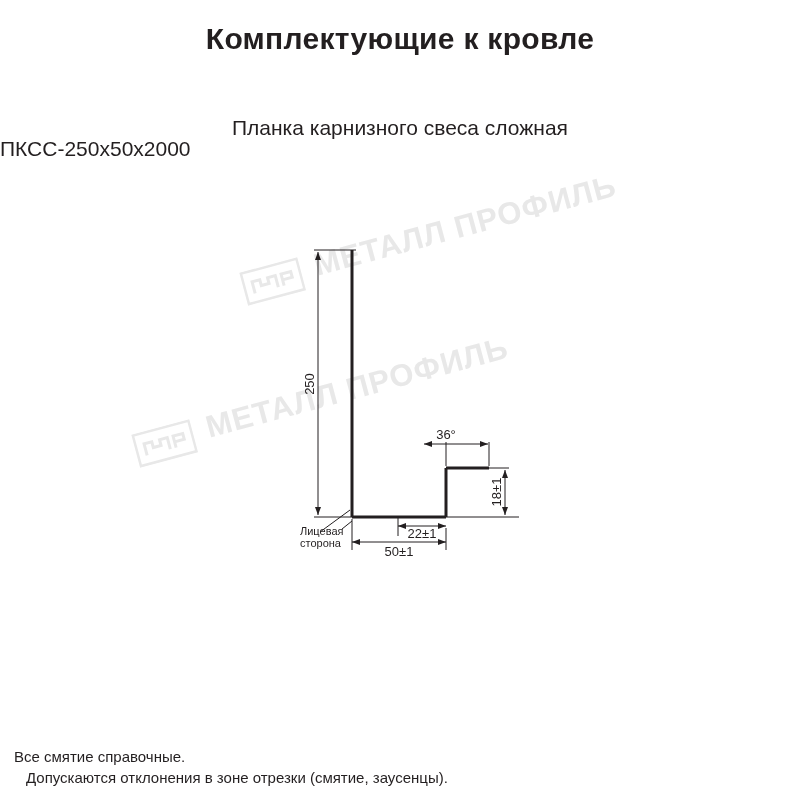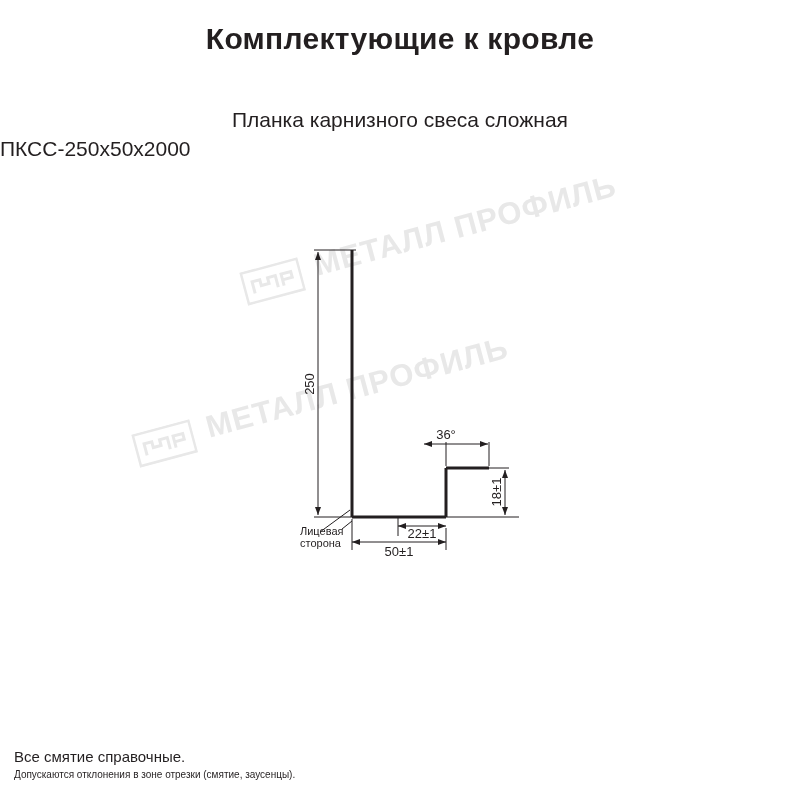--- a/index.html
+++ b/index.html
@@ -25,21 +25,21 @@
     top: 22px;
     left: 0;
     width: 800px;
     text-align: center;
     font-size: 30px;
     font-weight: bold;
     letter-spacing: 0.3px;
   }
   .subtitle1 {
     position: absolute;
-    top: 108px;
+    top: 116px;
     left: 0;
     width: 800px;
     text-align: center;
     font-size: 21px;
   }
   .subtitle2 {
     position: absolute;
     top: 137px;
     left: 0;
     width: 800px;
@@ -48,22 +48,22 @@
   }
   .footnote1 {
     position: absolute;
     top: 748px;
     left: 14px;
     font-size: 15px;
   }
   .footnote2 {
     position: absolute;
     top: 769px;
-    left: 14px;
-    font-size: 10px;
+    left: 26px;
+    font-size: 15px;
     text-align: center;
   }
   .drawing {
     position: absolute;
     top: 180px;
     left: 0;
     width: 800px;
     height: 420px;
   }
   .wm {

